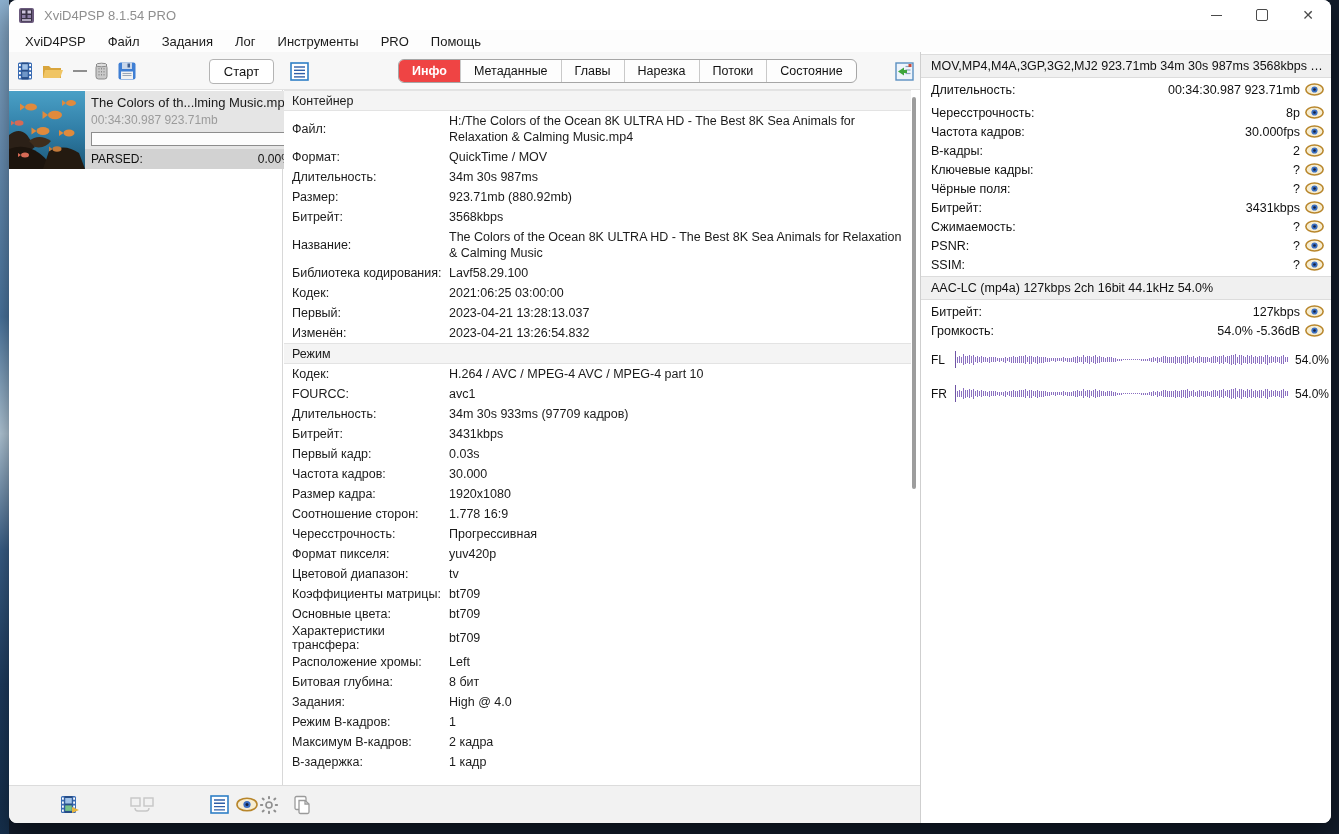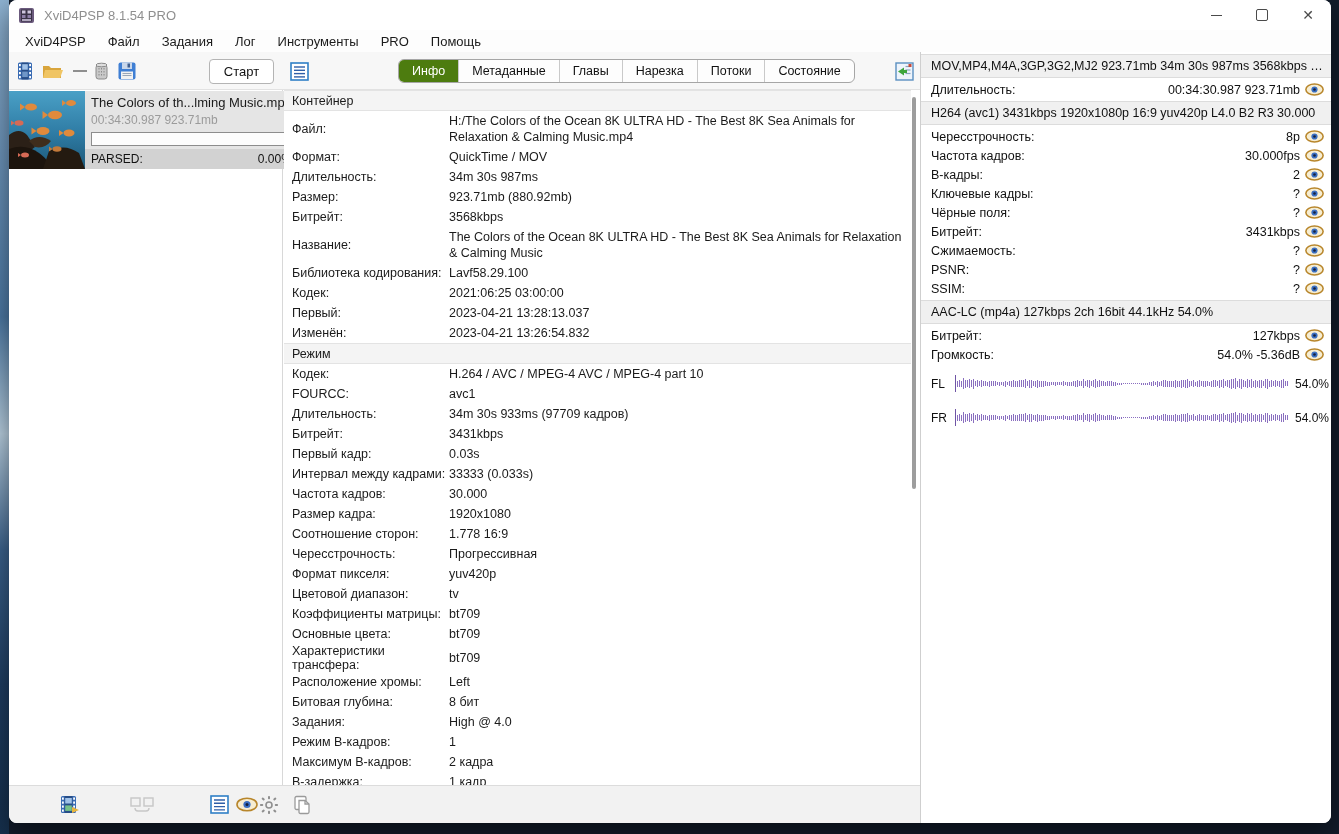--- a/index.html
+++ b/index.html
@@ -30,21 +30,21 @@
   
   .left-region{position:absolute;left:0;top:52px;width:911px;height:771px;}
   .toolbar{position:absolute;left:0;top:0;width:911px;height:38px;background:#f7f7f7;border-bottom:1px solid #e2e2e2;box-sizing:border-box;}
   .tb-icon{position:absolute;top:9px;width:20px;height:20px;}
   .start-btn{position:absolute;left:200px;top:7px;width:63px;height:23px;background:#fff;border:1px solid #b4b4b4;
     border-radius:4px;font-size:13px;color:#111;display:flex;align-items:center;justify-content:center;}
   .tabs{position:absolute;left:389px;top:7px;height:24px;display:inline-flex;border:1px solid #a6a6a6;border-radius:6px;
     overflow:hidden;background:#fdfdfd;box-sizing:border-box;}
   .tab{font-size:12.5px;color:#111;padding:0 13px;line-height:22px;border-left:1px solid #c9c9c9;}
   .tab:first-child{border-left:none;}
-  .tab.active{background:#4d7c0f;color:#fff;border-left:none;}
+  .tab.active{background:#ef4444;color:#fff;border-left:none;font-weight:bold;}
   
   .content{position:absolute;left:0;top:38px;width:911px;height:695px;background:#fff;}
   .file-panel{position:absolute;left:0;top:0;width:274px;height:695px;background:#fff;border-right:1px solid #d8d8d8;box-sizing:border-box;}
   .file-item{position:absolute;left:0;top:1px;width:273px;height:78px;display:flex;}
   .thumb{width:76px;height:78px;flex:none;}
   .fi-info{flex:1;background:#e5e5e5;position:relative;padding:4px 6px;box-sizing:border-box;}
   .fi-name{font-size:13px;color:#1a1a1a;white-space:nowrap;overflow:hidden;}
   .fi-meta{font-size:12px;color:#9b9b9b;margin-top:3px;}
   .fi-progress{margin-top:5px;height:12px;background:#fdfdfd;border:1px solid #8d8d8d;}
   .fi-parsed{position:absolute;left:0;right:0;bottom:0;height:20px;background:#d2d2d2;display:flex;align-items:center;
@@ -313,24 +313,20 @@
             <div class="irow">
               <span class="ilabel">Битрейт:</span>
               <span class="ivalue">3431kbps</span>
             </div>
 
             <div class="irow">
               <span class="ilabel">Первый кадр:</span>
               <span class="ivalue">0.03s</span>
             </div>
 
-            <div class="irow">
-              <span class="ilabel">Интервал между кадрами:</span>
-              <span class="ivalue">33333 (0.033s)</span>
-            </div>
 
             <div class="irow">
               <span class="ilabel">Частота кадров:</span>
               <span class="ivalue">30.000</span>
             </div>
 
             <div class="irow">
               <span class="ilabel">Размер кадра:</span>
               <span class="ivalue">1920x1080</span>
             </div>
@@ -470,21 +466,20 @@
           <span class="rlabel">Длительность:</span>
           <span class="rvalue">00:34:30.987 923.71mb</span>
           <svg class="eye" viewBox="0 0 22 15">
             <ellipse cx="11" cy="7.5" rx="10" ry="6.3" fill="#f6edd2" stroke="#b8862b" stroke-width="1.8"></ellipse>
             <circle cx="11" cy="7.5" r="3.6" fill="#3a6fc4"></circle>
             <circle cx="11" cy="7.5" r="1.5" fill="#14213d"></circle>
           </svg>
         </div>
       </div>
 
-    <div class="rhdr">H264 (avc1) 3431kbps 1920x1080p 16:9 yuv420p L4.0 B2 R3 30.000</div>
     <div class="rrows">
 
         <div class="rrow">
           <span class="rlabel">Чересстрочность:</span>
           <span class="rvalue">8p</span>
           <svg class="eye" viewBox="0 0 22 15">
             <ellipse cx="11" cy="7.5" rx="10" ry="6.3" fill="#f6edd2" stroke="#b8862b" stroke-width="1.8"></ellipse>
             <circle cx="11" cy="7.5" r="3.6" fill="#3a6fc4"></circle>
             <circle cx="11" cy="7.5" r="1.5" fill="#14213d"></circle>
           </svg>

